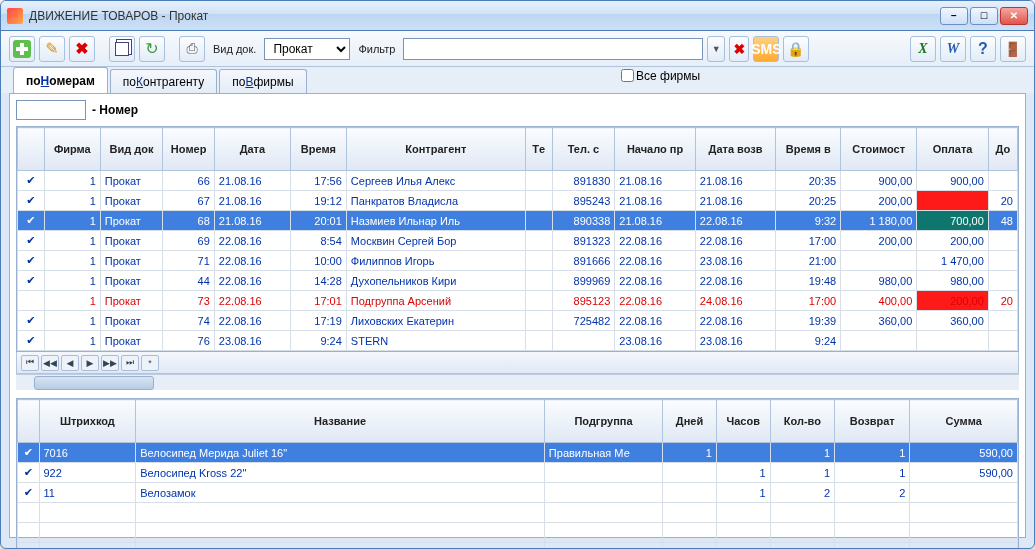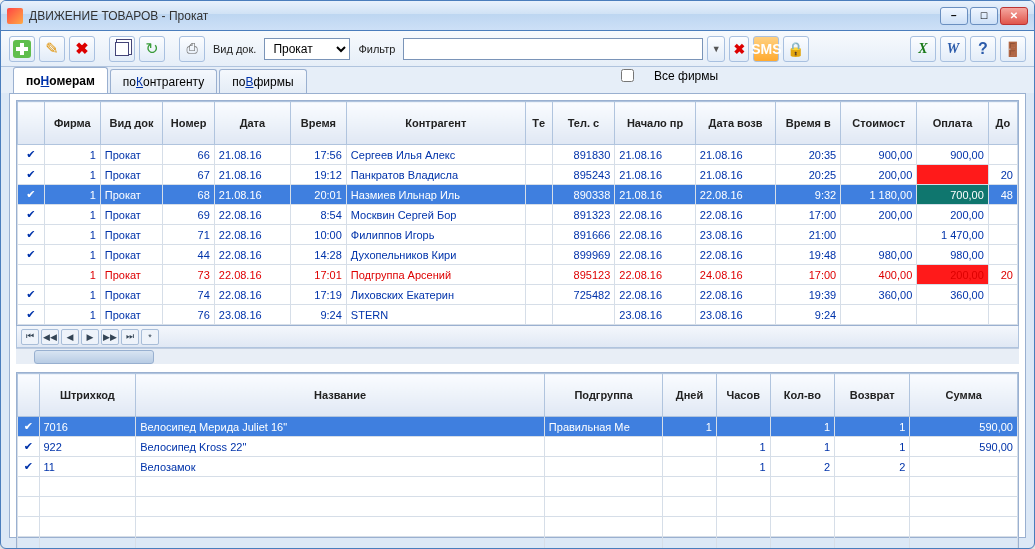--- a/index.html
+++ b/index.html
@@ -24,21 +24,21 @@
 .tbtn.xred { color: #d00; font-weight: bold; }
 .tbtn.sms { background: linear-gradient(#ffd080, #ffaa30); font-size: 14px; font-weight: bold; color: #fff; }
 .tbtn.excel { color: #1a7a1a; font-weight: bold; font-style: italic; font-family: Georgia; }
 .tbtn.word { color: #2a5aaa; font-weight: bold; font-style: italic; font-family: Georgia; }
 .tbtn.help { color: #2a5aaa; font-weight: bold; font-size: 16px; }
 .tbtn.exit { color: #a33; }
 .tabs-row { height: 26px; display: flex; align-items: flex-end; padding: 0 12px; background: #e6eef8; }
 .tab { height: 24px; padding: 0 12px; border: 1px solid #9ab0d0; border-bottom: none; background: linear-gradient(#f4f8fd, #e4ecf6); display: flex; align-items: center; font-size: 12px; cursor: pointer; margin-right: 2px; border-radius: 3px 3px 0 0; }
 .tab.active { background: #fff; font-weight: bold; height: 26px; }
 .tab .ul { text-decoration: underline; color: #0033aa; }
-.chk-row { position: absolute; top: 68px; left: 620px; display: flex; align-items: flex-start; gap: 20px; font-size: 12px; }
+.chk-row { position: absolute; top: 68px; left: 620px; display: flex; align-items: flex-start; gap: 2px; font-size: 12px; }
 .content { background: #fff; margin: 0 8px 8px 8px; border: 1px solid #9ab0d0; padding: 6px; height: calc(100% - 102px); display: flex; flex-direction: column; }
 .numrow { display: flex; align-items: center; gap: 6px; margin-bottom: 6px; }
 .numrow input { width: 70px; height: 20px; border: 1px solid #7a94b8; text-align: right; padding: 0 4px; }
 .numrow label { font-size: 12px; font-weight: bold; }
 .grid-wrap { border: 1px solid #9ab0d0; overflow: hidden; }
 .grid { width: 100%; border-collapse: collapse; table-layout: fixed; }
 .grid th { background: linear-gradient(#fafcff, #e0e8f4); border: 1px solid #b0c4de; font-size: 11px; font-weight: bold; padding: 15px 4px; height: 22px; color: #222; overflow: hidden; white-space: nowrap; }
 .grid td { border: 1px solid #d6dee8; font-size: 11px; padding: 2px 4px; height: 20px; color: #0033aa; overflow: hidden; white-space: nowrap; }
 .grid td.rt { text-align: right; }
 .grid tr.sel td { background: #3f7fdf; color: #fff; }
@@ -138,20 +138,24 @@
         <span>фирмы</span>
       </div>
   </div>
 
   <div class="chk-row">
     <input type="checkbox" style="">
     <span>Все фирмы</span>
   </div>
 
   <div class="content">
+    <div class="numrow">
+      <input type="text" value="" style="">
+      <label>- Номер</label>
+    </div>
 
     <div class="grid1">
       <div class="grid-wrap">
         <table class="grid" id="tbl1">
             <colgroup>
               <col style="width: 24px;">
               <col style="width: 50px;">
               <col style="width: 56px;">
               <col style="width: 46px;">
               <col style="width: 68px;">

